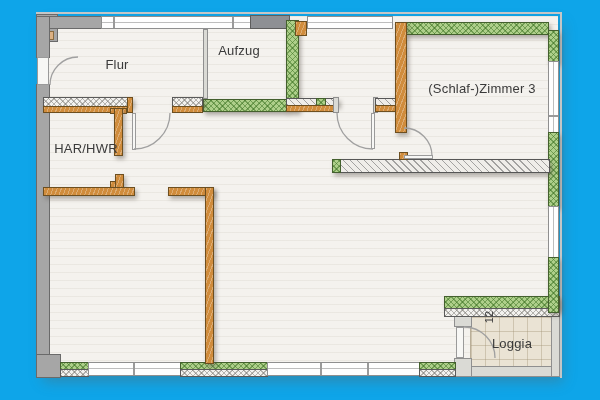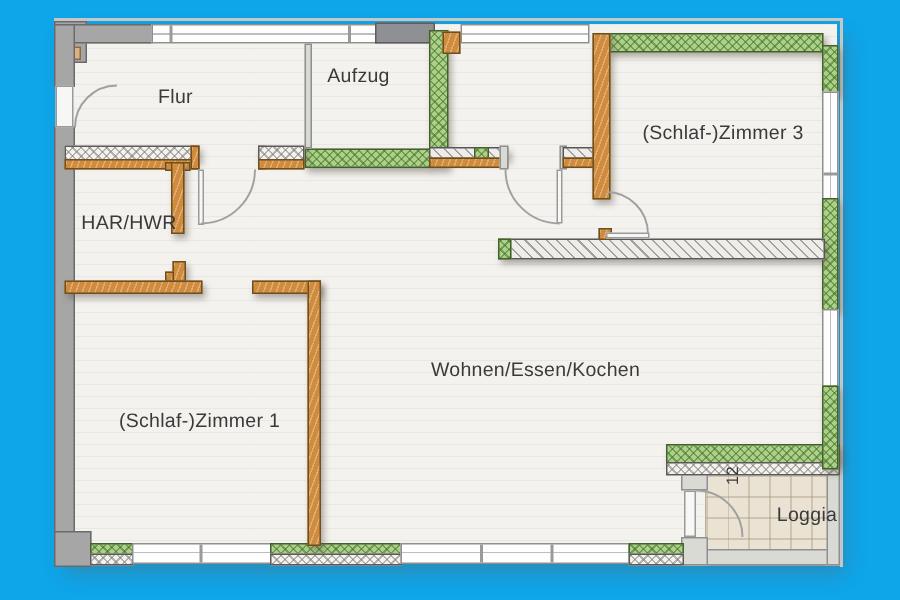--- a/index.html
+++ b/index.html
@@ -150,18 +150,16 @@
   <div class="abs wood" style="left:110px;top:181px;width:6px;height:7px"></div>
 
   <div class="abs wood sh" style="left:43px;top:187px;width:92px;height:9px"></div>
   <div class="abs wood sh" style="left:168px;top:187px;width:46px;height:9px"></div>
   <div class="abs wood sh" style="left:205px;top:187px;width:9px;height:177px"></div>
 
   <div class="lbl" style="left:117px;top:64px">Flur</div>
   <div class="lbl" style="left:239px;top:50px">Aufzug</div>
   <div class="lbl" style="left:482px;top:88px">(Schlaf-)Zimmer 3</div>
   <div class="lbl" style="left:86px;top:148px">HAR/HWR</div>
-  <div class="lbl" style="left:133px;top:280px">(Schlaf-)Zimmer 1</div>
-  <div class="lbl" style="left:357px;top:246px">Wohnen/Essen/Kochen</div>
-  <div class="lbl" style="left:538px;top:343px">Loggia</div>
+  <div class="lbl" style="left:512px;top:343px">Loggia</div>
   <div class="lbl rot" style="left:489px;top:317px">12</div>
 
 </div>
 
 </body></html>

